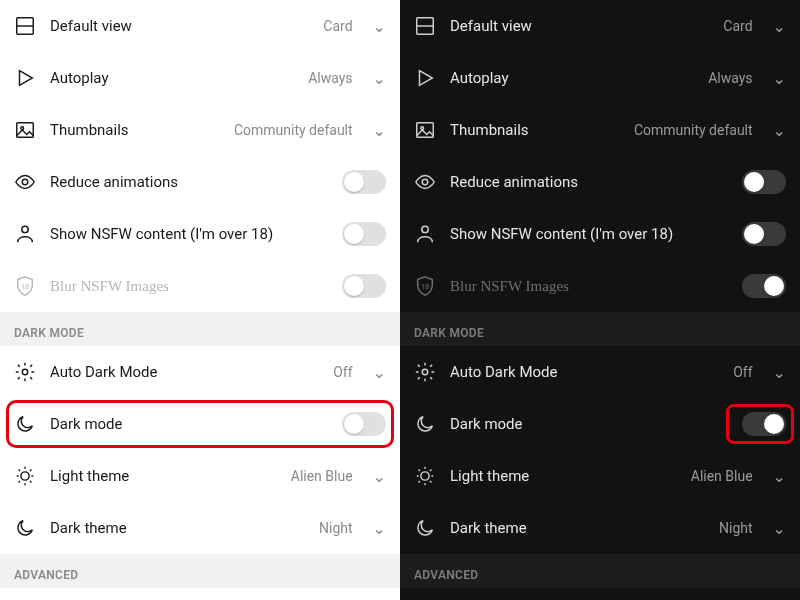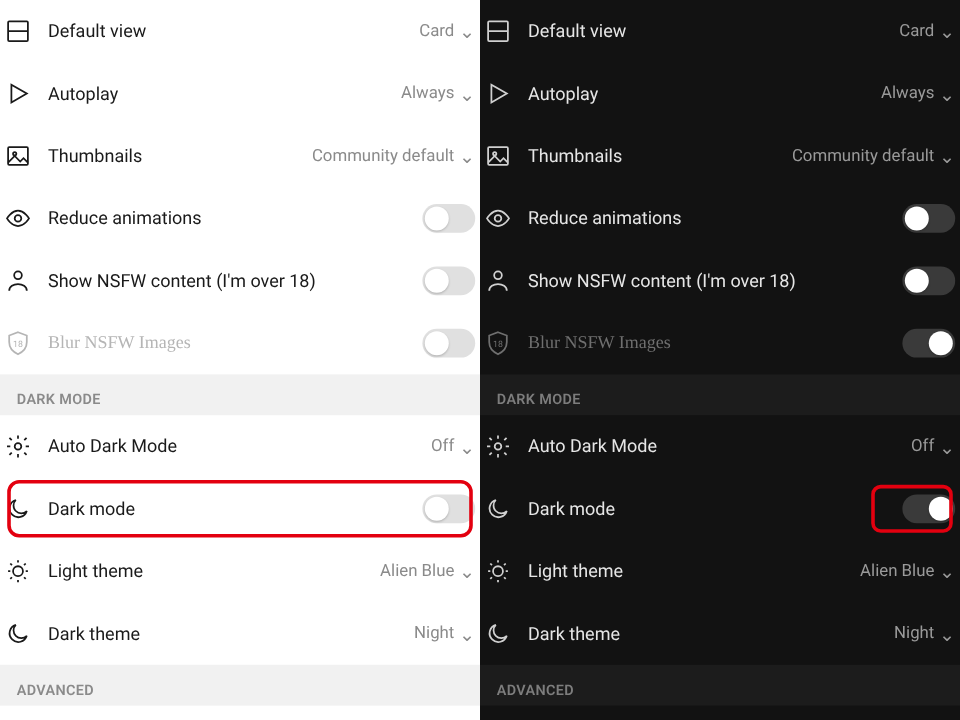--- a/index.html
+++ b/index.html
@@ -1,24 +1,24 @@
 <!DOCTYPE html>
 <html><head>
 <meta charset="utf-8">
 <style>
   * { box-sizing: border-box; margin: 0; padding: 0; font-family: -apple-system, BlinkMacSystemFont, "Segoe UI", Roboto, Arial, sans-serif; }
   body { width: 800px; height: 600px; overflow: hidden; display: flex; background:#fff; }
   .panel { width: 400px; height: 600px; display: flex; flex-direction: column; overflow: hidden; }
   .panel.light { background: #ffffff; color: #1a1a1a; }
   .panel.dark  { background: #121212; color: #e6e6e6; }
 
-  .row { display:flex; align-items:center; height:52px; padding:0 4px; gap:14px; }
+  .row { display:flex; align-items:center; height:52px; padding:0 14px; gap:14px; }
   .row .icon { width:22px; height:22px; display:flex; align-items:center; justify-content:center; flex:0 0 22px; }
   .row .label { flex:1; font-size:15px; }
-  .row .value { font-size:14px; color:#8a8a8a; display:flex; align-items:center; gap:4px; }
+  .row .value { font-size:14px; color:#8a8a8a; display:flex; align-items:center; gap:20px; }
   .panel.dark .row .value { color:#9a9a9a; }
   .row.disabled .label { color:#b5b5b5;font-family:Liberation Serif, serif; }
   .panel.dark .row.disabled .label { color:#6f6f6f; }
 
   .section-header { height:34px; display:flex; align-items:flex-end; padding:0 14px 6px 14px; background:#f1f1f1; font-size:12px; font-weight:600; color:#8a8a8a; letter-spacing:0.3px; }
   .panel.dark .section-header { background:#1c1c1c; color:#7d7d7d; }
 
   .chev { font-size:16px; color:#8a8a8a; }
   .panel.dark .chev { color:#9a9a9a; }
 

